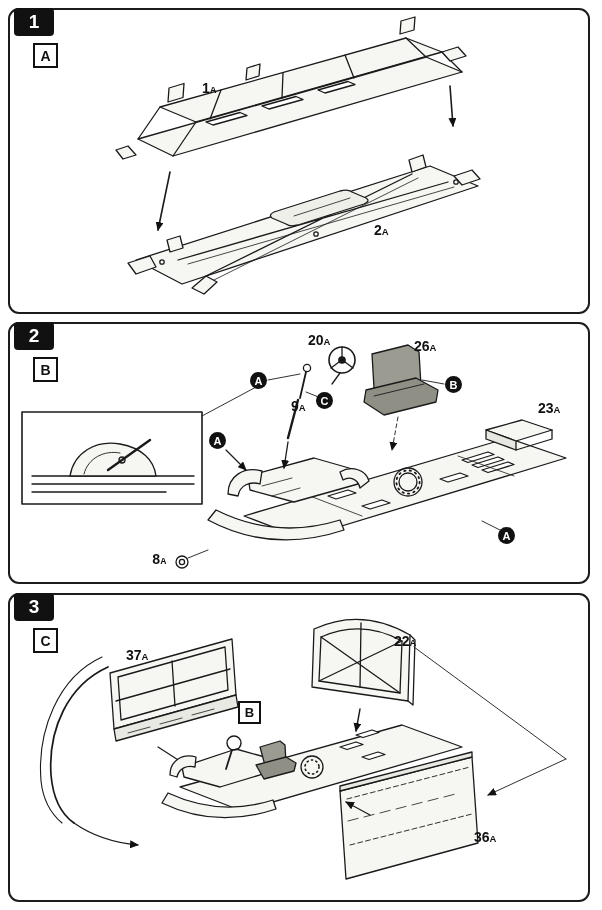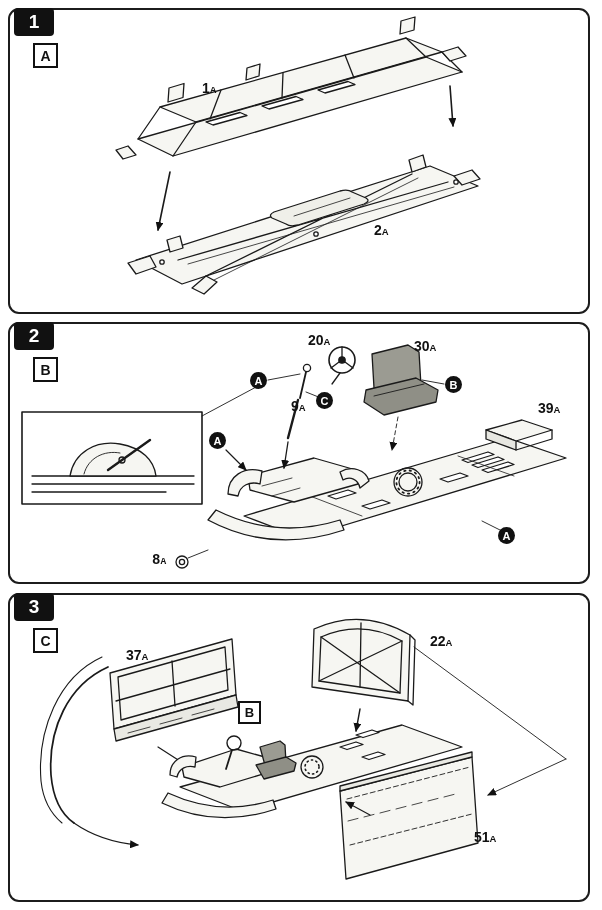--- a/index.html
+++ b/index.html
@@ -105,27 +105,27 @@
 </section>
 
 <section class="panel" id="panel-2">
   <div class="step-badge">2</div>
   <div class="letter-badge">B</div>
 
   <div class="part-label" style="left:298px;top:8px;">
     <span>20</span><span class="suf">A</span>
   </div>
   <div class="part-label" style="left:404px;top:14px;">
-    <span>30</span><span class="suf">A</span>
+    <span>26</span><span class="suf">A</span>
   </div>
   <div class="part-label" style="left:281px;top:74px;">
     <span>9</span><span class="suf">A</span>
   </div>
   <div class="part-label" style="left:528px;top:76px;">
-    <span>39</span><span class="suf">A</span>
+    <span>23</span><span class="suf">A</span>
   </div>
   <div class="part-label" style="left:142px;top:228px;font-family:Liberation Mono, monospace;">
     <span>8</span><span class="suf">A</span>
   </div>
 
   <div class="callout" style="left:240px;top:48px;">A</div>
   <div class="callout" style="left:306px;top:68px;">C</div>
   <div class="callout" style="left:435px;top:52px;">B</div>
   <div class="callout" style="left:199px;top:108px;">A</div>
   <div class="callout" style="left:488px;top:203px;">A</div>
@@ -218,25 +218,25 @@
 </section>
 
 <section class="panel" id="panel-3">
   <div class="step-badge">3</div>
   <div class="letter-badge">C</div>
   <div class="ref-badge" style="left:228px;top:106px;">B</div>
 
   <div class="part-label" style="left:116px;top:52px;">
     <span>37</span><span class="suf">A</span>
   </div>
-  <div class="part-label" style="left:420px;top:38px;">
+  <div class="part-label" style="left:384px;top:38px;">
     <span>22</span><span class="suf">A</span>
   </div>
   <div class="part-label" style="left:464px;top:234px;">
-    <span>51</span><span class="suf">A</span>
+    <span>36</span><span class="suf">A</span>
   </div>
 
   <svg viewBox="0 0 578 305" width="578" height="305">
     <defs>
       <marker id="ar3" markerUnits="userSpaceOnUse" markerWidth="9" markerHeight="8" refX="8" refY="4" orient="auto">
         <path d="M0 0 L9 4 L0 8 Z" fill="#111"></path>
       </marker>
     </defs>
     <g stroke="#1a1a1a" stroke-width="1.3" fill="none" stroke-linejoin="round" stroke-linecap="round">
 

